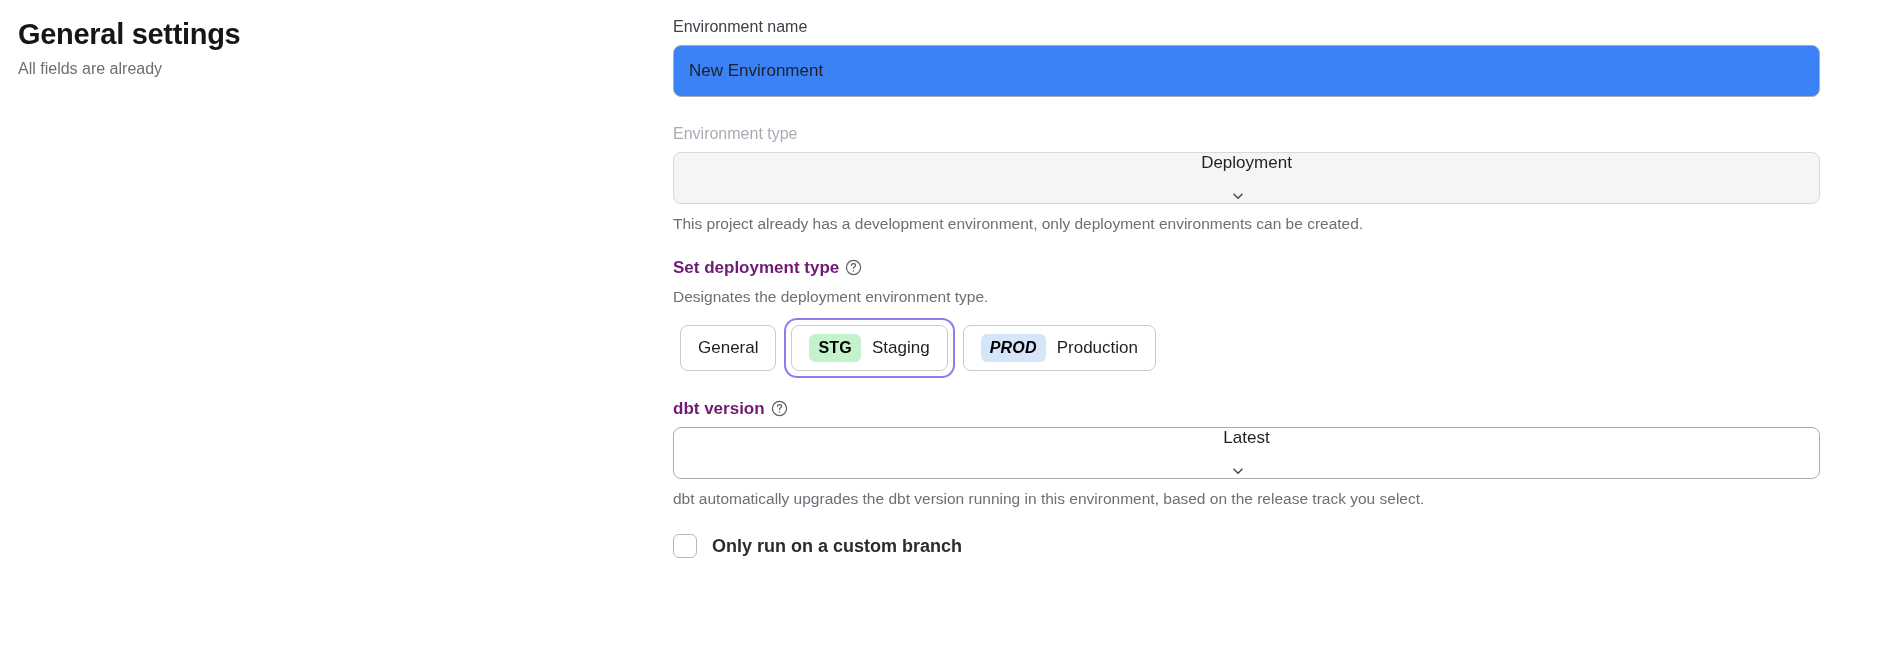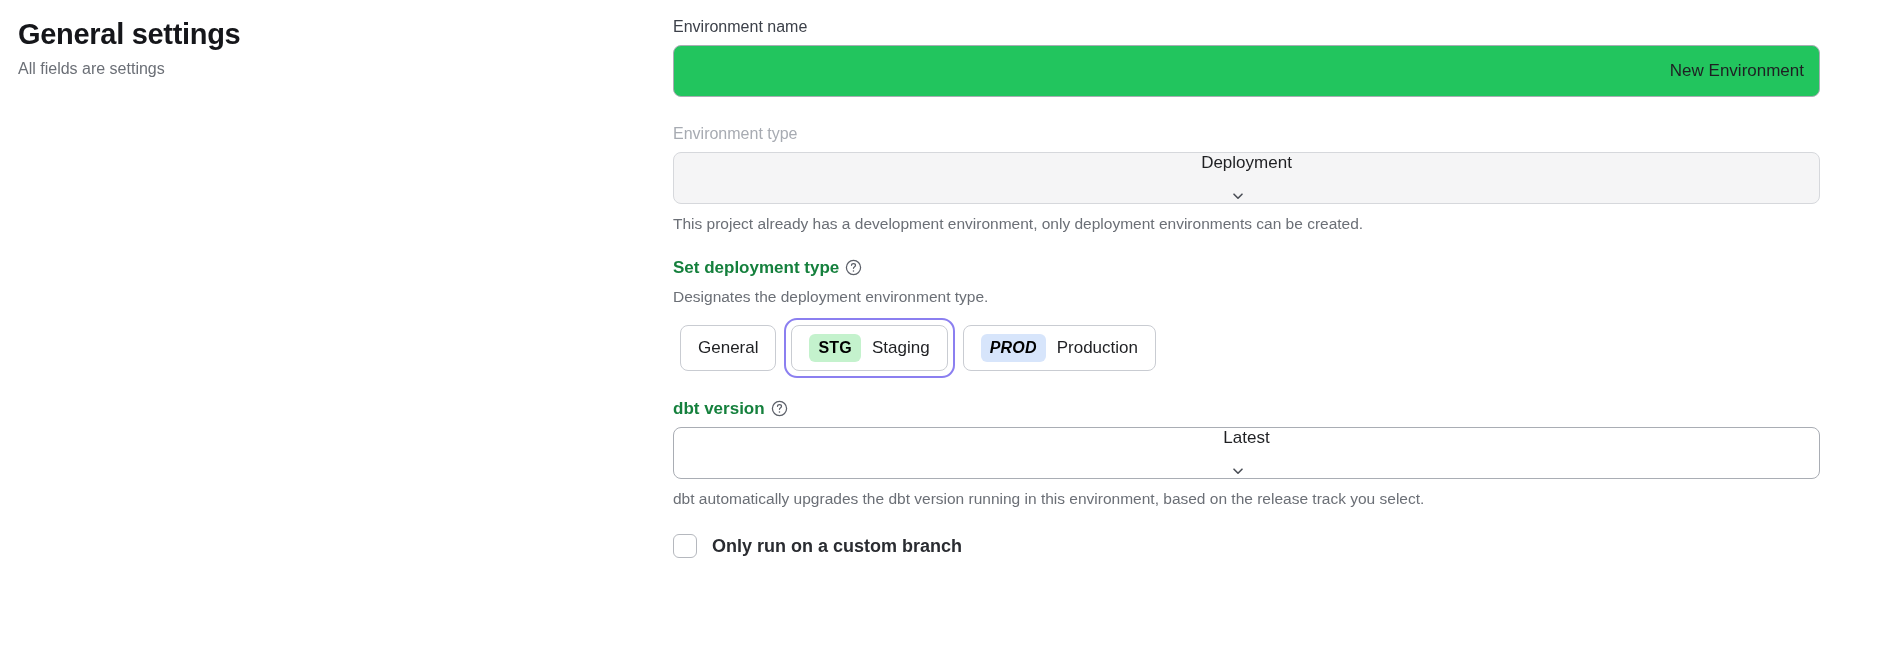--- a/index.html
+++ b/index.html
@@ -59,48 +59,47 @@
     font-size: 16px;
     line-height: 22px;
     color: #3c4049;
     margin: 0 0 7px 0;
   }
   .field-label.muted {
     color: #a7abb2;
   }
   .field-label.strong {
     font-weight: 700;
-    color: #15803d;
+    color: #701a75;
     font-size: 17px;
   }
 
   .help-text {
     font-size: 15.5px;
     line-height: 22px;
     color: #6b6f76;
     margin: 9px 0 0 0;
   }
   .help-text.tight {
     margin-top: 6px;
   }
 
   
   .text-input {
     display: block;
     width: 100%;
     height: 52px;
     border: 1px solid #a9adb4;
     border-radius: 8px;
-    background: #22c55e;
+    background: #3b82f6;
     padding: 0 15px;
     font-family: "Liberation Sans", sans-serif;
     font-size: 17px;
     color: #1f2023;
     outline: none;
-    text-align: right;
   }
 
   
   .select-control {
     position: relative;
     width: 100%;
     height: 52px;
     border: 1px solid #d6d8dc;
     border-radius: 8px;
     background: #f5f5f6;
@@ -217,21 +216,21 @@
     cursor: pointer;
   }
 </style>
 </head>
 <body>
 
 <div class="page">
 
   <div class="left-col">
     <h1 class="page-title">General settings</h1>
-    <p class="page-subtitle">All fields are settings</p>
+    <p class="page-subtitle">All fields are already</p>
   </div>
 
   <div class="form-col">
 
     <div class="field">
       <label class="field-label">Environment name</label>
       <input class="text-input" type="text" value="New Environment" style="">
     </div>
 
     <div class="block-gap-1"></div>

